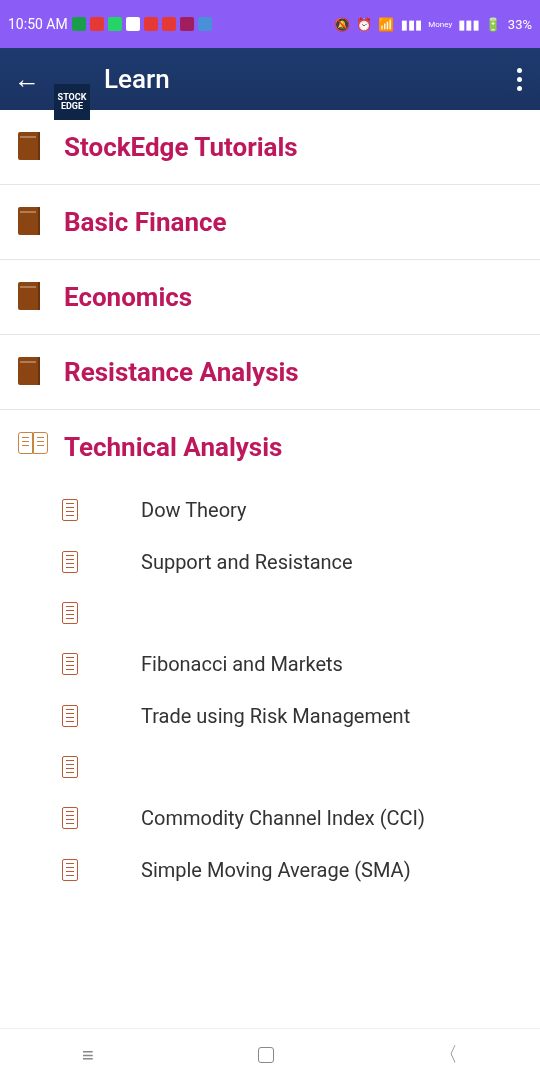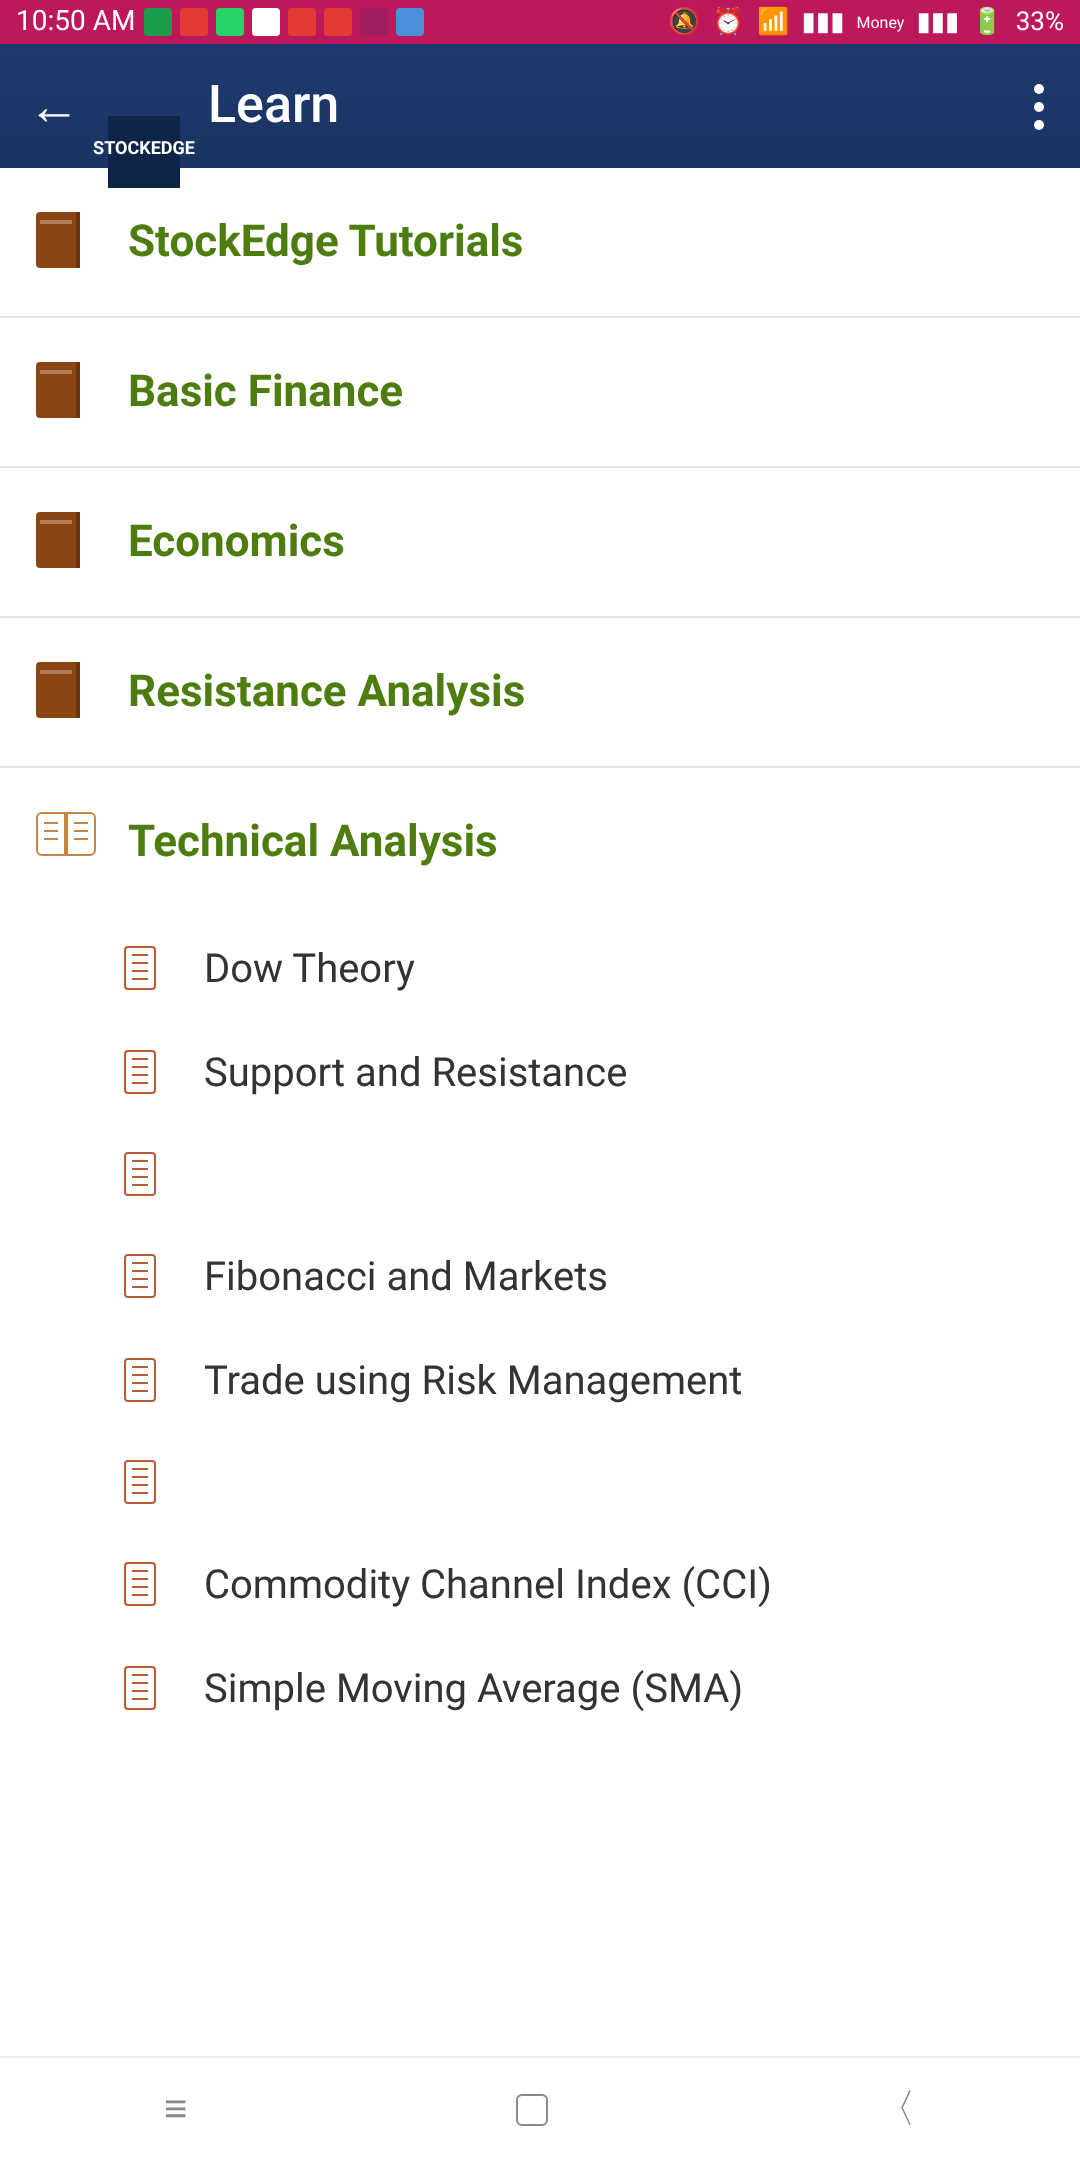--- a/index.html
+++ b/index.html
@@ -9,22 +9,22 @@
     }
     body {
       width: 540px;
       height: 1080px;
       font-family: -apple-system, BlinkMacSystemFont, 'Segoe UI', Roboto, sans-serif;
       background: #fff;
       overflow: hidden;
       position: relative;
     }
     .status-bar {
-      height: 22px;
-      background: #be185d;
+      height: 48px;
+      background: #8b5cf6;
       color: #fff;
       display: flex;
       align-items: center;
       justify-content: space-between;
       padding: 0 8px;
       font-size: 14px;
     }
     .status-left {
       display: flex;
       align-items: center;
@@ -53,21 +53,21 @@
     .back-arrow {
       color: #fff;
       font-size: 26px;
       font-weight: 300;
     }
     .logo-box {
       width: 36px;
       height: 36px;
       background: #0f2547;
       display: flex;
-      flex-direction: row;
+      flex-direction: column;
       align-items: center;
       justify-content: center;
       color: #fff;
       font-size: 9px;
       line-height: 1;
       font-weight: bold;
       margin-top: 45px;
     }
     .app-title {
       color: #fff;
@@ -147,22 +147,22 @@
       content: '';
       position: absolute;
       top: 4px;
       left: 3px;
       right: 3px;
       height: 1px;
       background: #c68642;
       box-shadow: 0 4px 0 #c68642, 0 8px 0 #c68642;
     }
     .category-label {
-      color: #4d7c0f;
-      font-size: 22px;
+      color: #be185d;
+      font-size: 26px;
       font-weight: 700;
     }
     .sub-item-row {
       display: flex;
       align-items: center;
       gap: 24px;
       padding: 14px 20px 14px 62px;
     }
     .page-icon {
       width: 16px;
@@ -178,20 +178,21 @@
       top: 3px;
       left: 3px;
       right: 3px;
       height: 1px;
       background: #b85c38;
       box-shadow: 0 4px 0 #b85c38, 0 8px 0 #b85c38, 0 12px 0 #b85c38;
     }
     .sub-item-label {
       color: #333;
       font-size: 20px;
+      margin-left: 39px;
     }
     .nav-bar {
       position: absolute;
       bottom: 0;
       left: 0;
       right: 0;
       height: 52px;
       background: #fff;
       display: flex;
       align-items: center;

